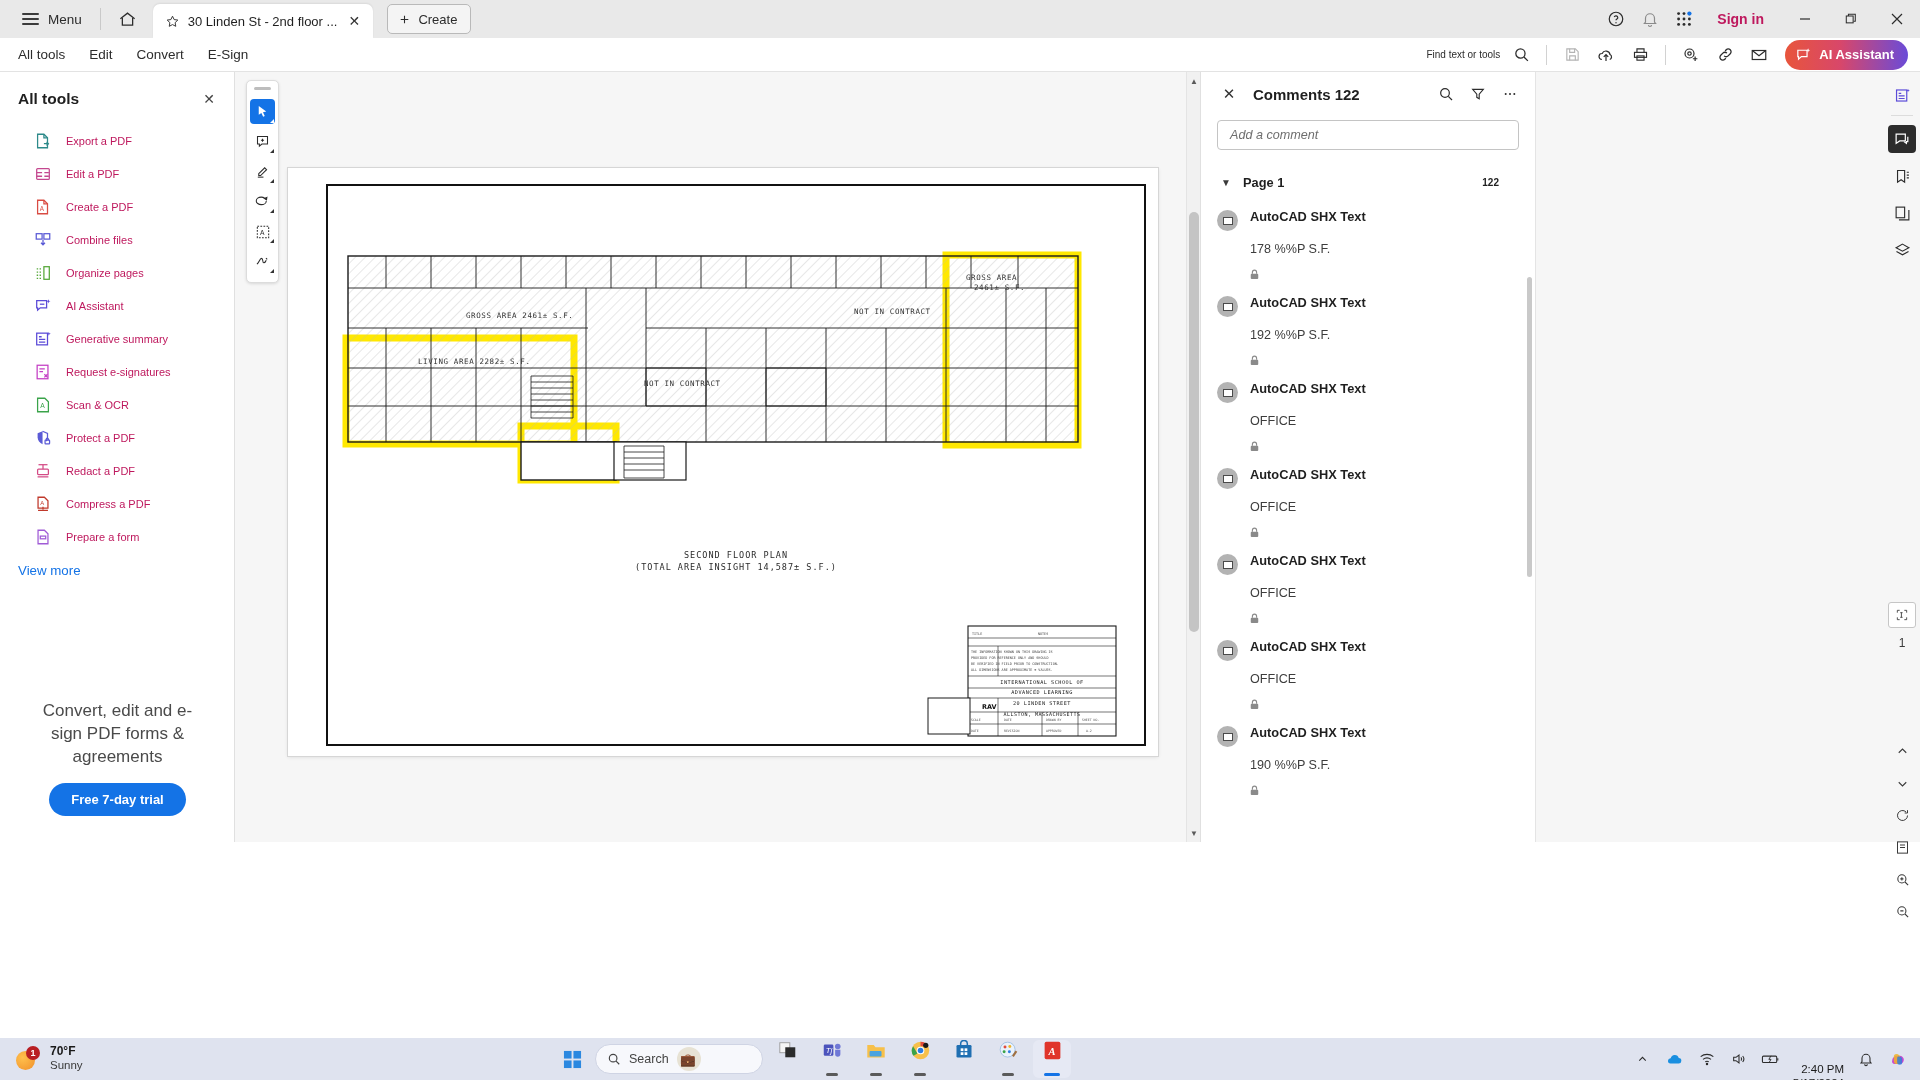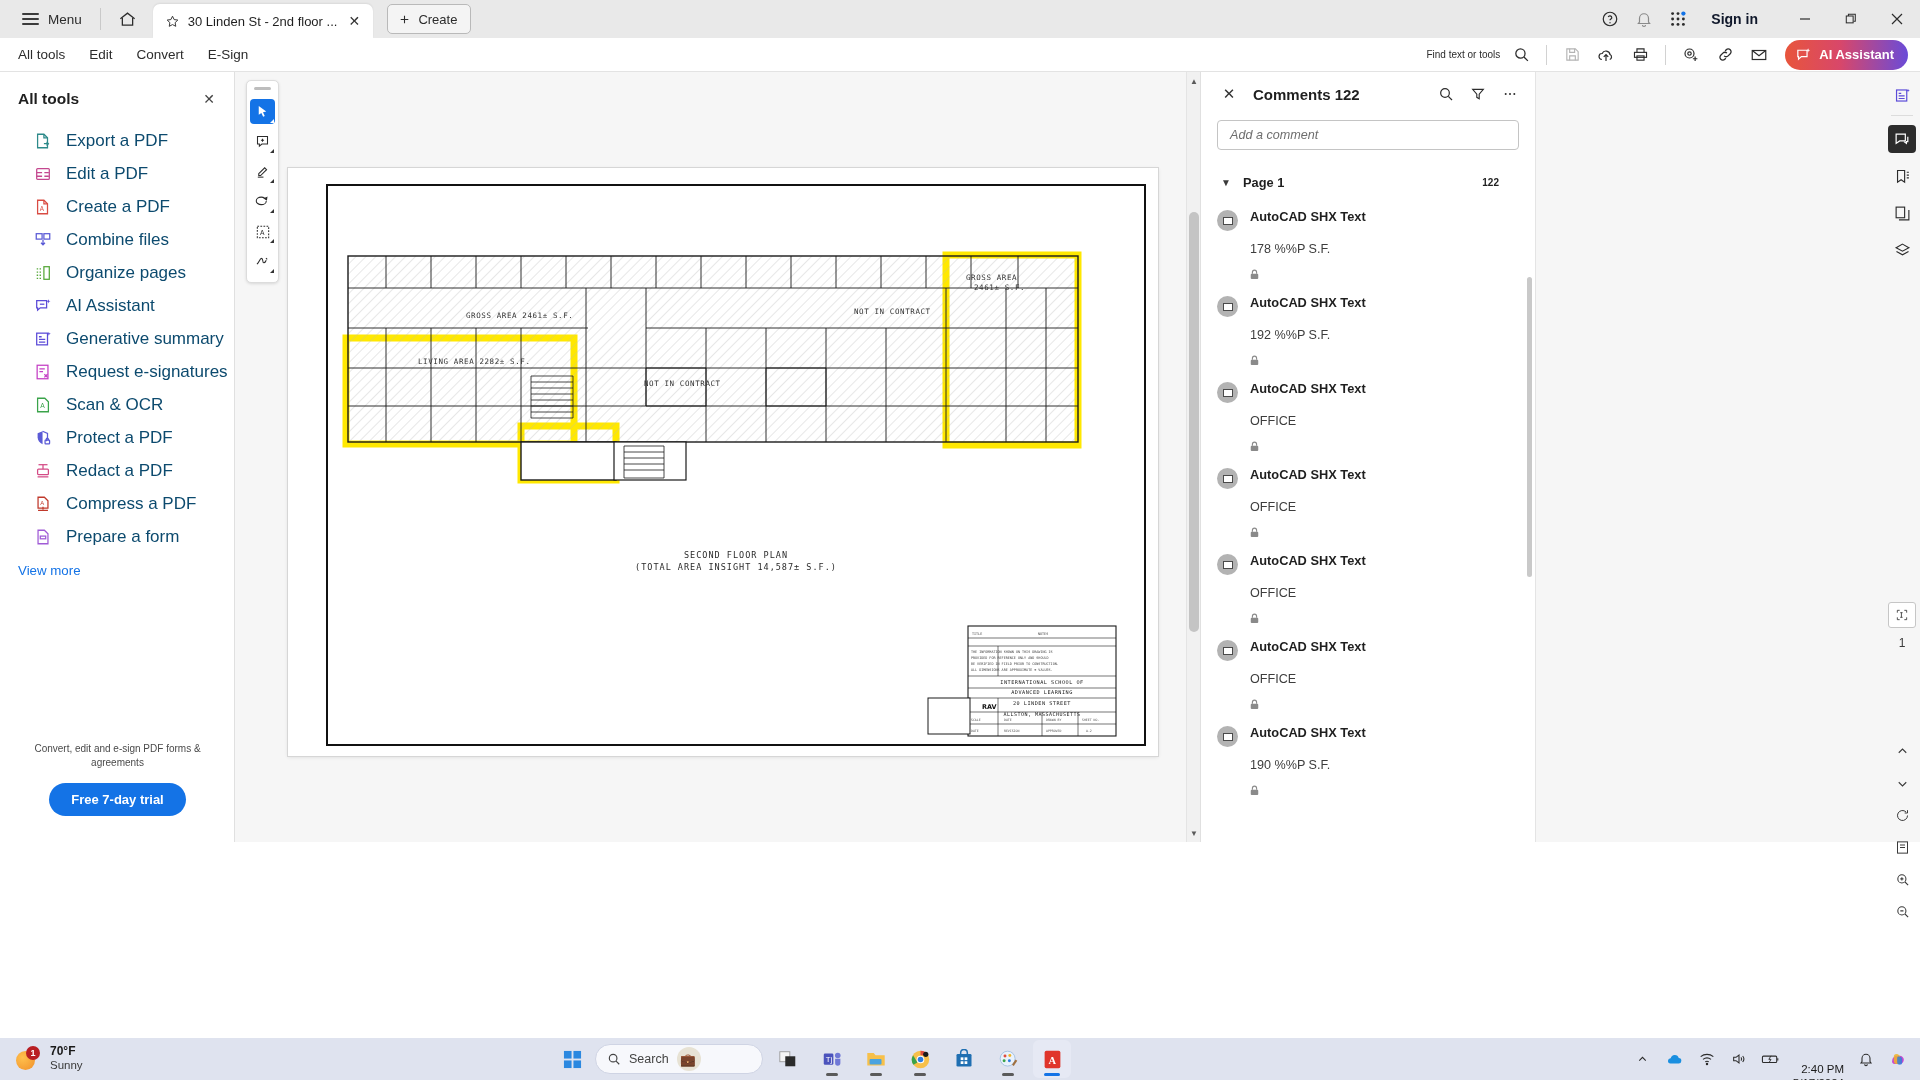--- a/index.html
+++ b/index.html
@@ -33,21 +33,21 @@
   }
   .tab-title { font-size: 13px; color: #1f1f1f; white-space: nowrap; overflow: hidden; text-overflow: ellipsis; max-width: 190px; }
   .tab-close { width: 18px; height: 18px; display: flex; align-items: center; justify-content: center; color: #333; font-size: 14px; cursor: pointer; }
   .create-btn {
     display: flex; align-items: center; gap: 7px; height: 30px; margin-left: 14px;
     padding: 0 13px 0 10px; border: 1px solid #b9b9b9; border-radius: 5px; background: #f4f4f4;
     font-size: 13px; cursor: pointer;
   }
   .tb-right { margin-left: auto; display: flex; align-items: center; height: 38px; }
   .tb-icon { width: 34px; height: 34px; display: flex; align-items: center; justify-content: center; cursor: pointer; }
-  .signin { font-size: 14px; font-weight: bold; color: #0f172a; margin: 0 24px 0 16px; cursor: pointer; }
+  .signin { font-size: 14px; font-weight: bold; color: #be185d; margin: 0 18px 0 16px; cursor: pointer; }
   .wctrl { width: 46px; height: 38px; display: flex; align-items: center; justify-content: center; cursor: pointer; }
 
   
   .menubar {
     position: absolute; top: 38px; left: 0; width: 1920px; height: 34px;
     background: #ffffff; display: flex; align-items: center;
     border-bottom: 1px solid #e3e3e3;
   }
   .menuitem { font-size: 13.5px; color: #2c2c2c; padding: 0 12px; cursor: pointer; line-height: 34px; }
   .menuitem:first-child { margin-left: 6px; }
@@ -66,24 +66,24 @@
   .sidebar {
     position: absolute; top: 72px; left: 0; width: 235px; height: 770px;
     background: #ffffff; border-right: 1px solid #e0e0e0;
   }
   .sidebar-head { display: flex; align-items: center; padding: 16px 14px 10px 18px; }
   .sidebar-title { font-size: 15.5px; font-weight: bold; color: #1f1f1f; }
   .sidebar-close { margin-left: auto; width: 22px; height: 22px; display: flex; align-items: center; justify-content: center; font-size: 14px; color: #444; cursor: pointer; }
   .tool-list { margin-top: 4px; }
   .tool-item { display: flex; align-items: center; gap: 14px; height: 33px; padding-left: 34px; cursor: pointer; }
   .tool-ic { width: 18px; height: 18px; flex: 0 0 18px; }
-  .tool-label { font-size: 17px; color: #0c4a6e; }
+  .tool-label { font-size: 11px; color: #be185d; }
   .viewmore { font-size: 13.3px; color: #1473e6; padding: 10px 0 0 18px; cursor: pointer; }
   .promo { position: absolute; bottom: 26px; left: 0; width: 235px; text-align: center; }
-  .promo-text { font-size: 10px; color: #4a4a4a; line-height: 1.35; padding: 0 26px; }
+  .promo-text { font-size: 17px; color: #4a4a4a; line-height: 1.35; padding: 0 42px; }
   .trial-btn {
     display: inline-block; margin-top: 14px; padding: 9px 22px; border-radius: 18px;
     background: #1473e6; color: #fff; font-size: 13px; font-weight: bold; cursor: pointer;
   }
 
   
   .docarea {
     position: absolute; top: 72px; left: 235px; width: 965px; height: 770px;
     background: #f6f6f6; overflow: hidden;
   }
@@ -160,21 +160,21 @@
   .w-temp { font-size: 12px; font-weight: bold; color: #1a1a1a; }
   .w-cond { font-size: 11.5px; color: #3a3a3a; }
   .tb-center { position: absolute; left: 555px; display: flex; align-items: center; gap: 6px; }
   .start-btn { width: 34px; height: 34px; display: flex; align-items: center; justify-content: center; cursor: pointer; }
   .search-pill {
     width: 168px; height: 30px; border-radius: 15px; background: #f7f8fc; border: 1px solid #cfd4e4;
     display: flex; align-items: center; padding: 0 4px 0 11px; cursor: text;
   }
   .search-pill span { font-size: 12.5px; color: #444; margin-left: 8px; }
   .search-emoji { margin-left: auto; width: 24px; height: 24px; border-radius: 12px; background: #e7e2d4; display: flex; align-items: center; justify-content: center; font-size: 13px; }
-  .tb-app { width: 38px; height: 38px; display: flex; align-items: center; justify-content: center; position: relative; cursor: pointer; }
+  .tb-app { width: 38px; height: 38px; display: flex; align-items: flex-start; justify-content: center; position: relative; cursor: pointer; font-style: italic; }
   .tb-app.open::after { content: ""; position: absolute; bottom: 2px; left: 50%; transform: translateX(-50%); width: 12px; height: 3px; border-radius: 2px; background: #5a5a5a; }
   .tb-app.active { background: #e6e9f4; border-radius: 6px; }
   .tb-app.active::after { content: ""; position: absolute; bottom: 2px; left: 50%; transform: translateX(-50%); width: 16px; height: 3px; border-radius: 2px; background: #1473e6; }
   .tray { position: absolute; right: 12px; display: flex; align-items: center; gap: 12px; }
   .tray-ic { width: 20px; height: 20px; display: flex; align-items: center; justify-content: center; cursor: pointer; }
   .clock { text-align: right; line-height: 1.2; cursor: pointer; margin-top: 36px; }
   .clock div { font-size: 11.5px; color: #1a1a1a; }
 </style>
 </head>
 <body>

